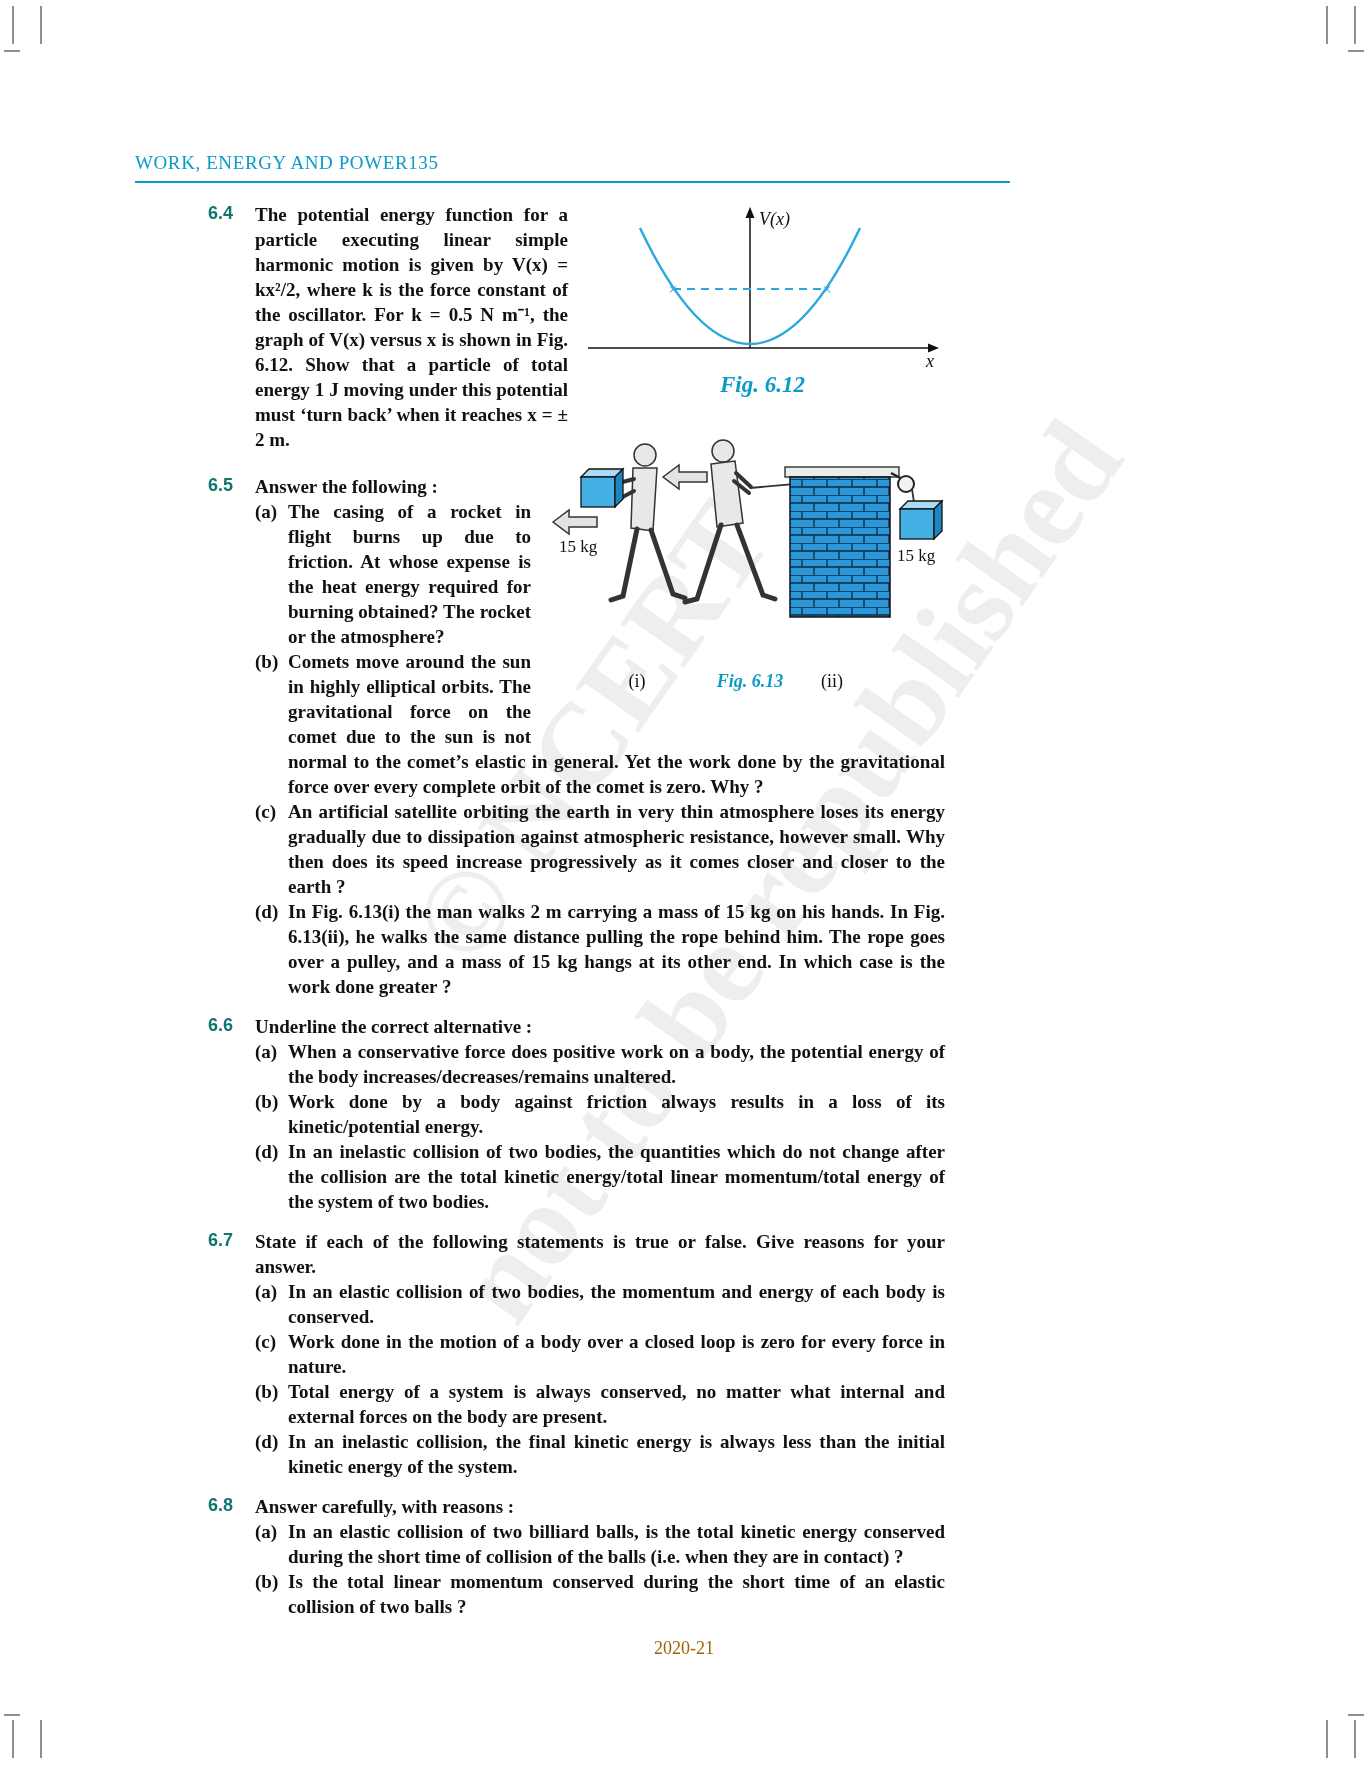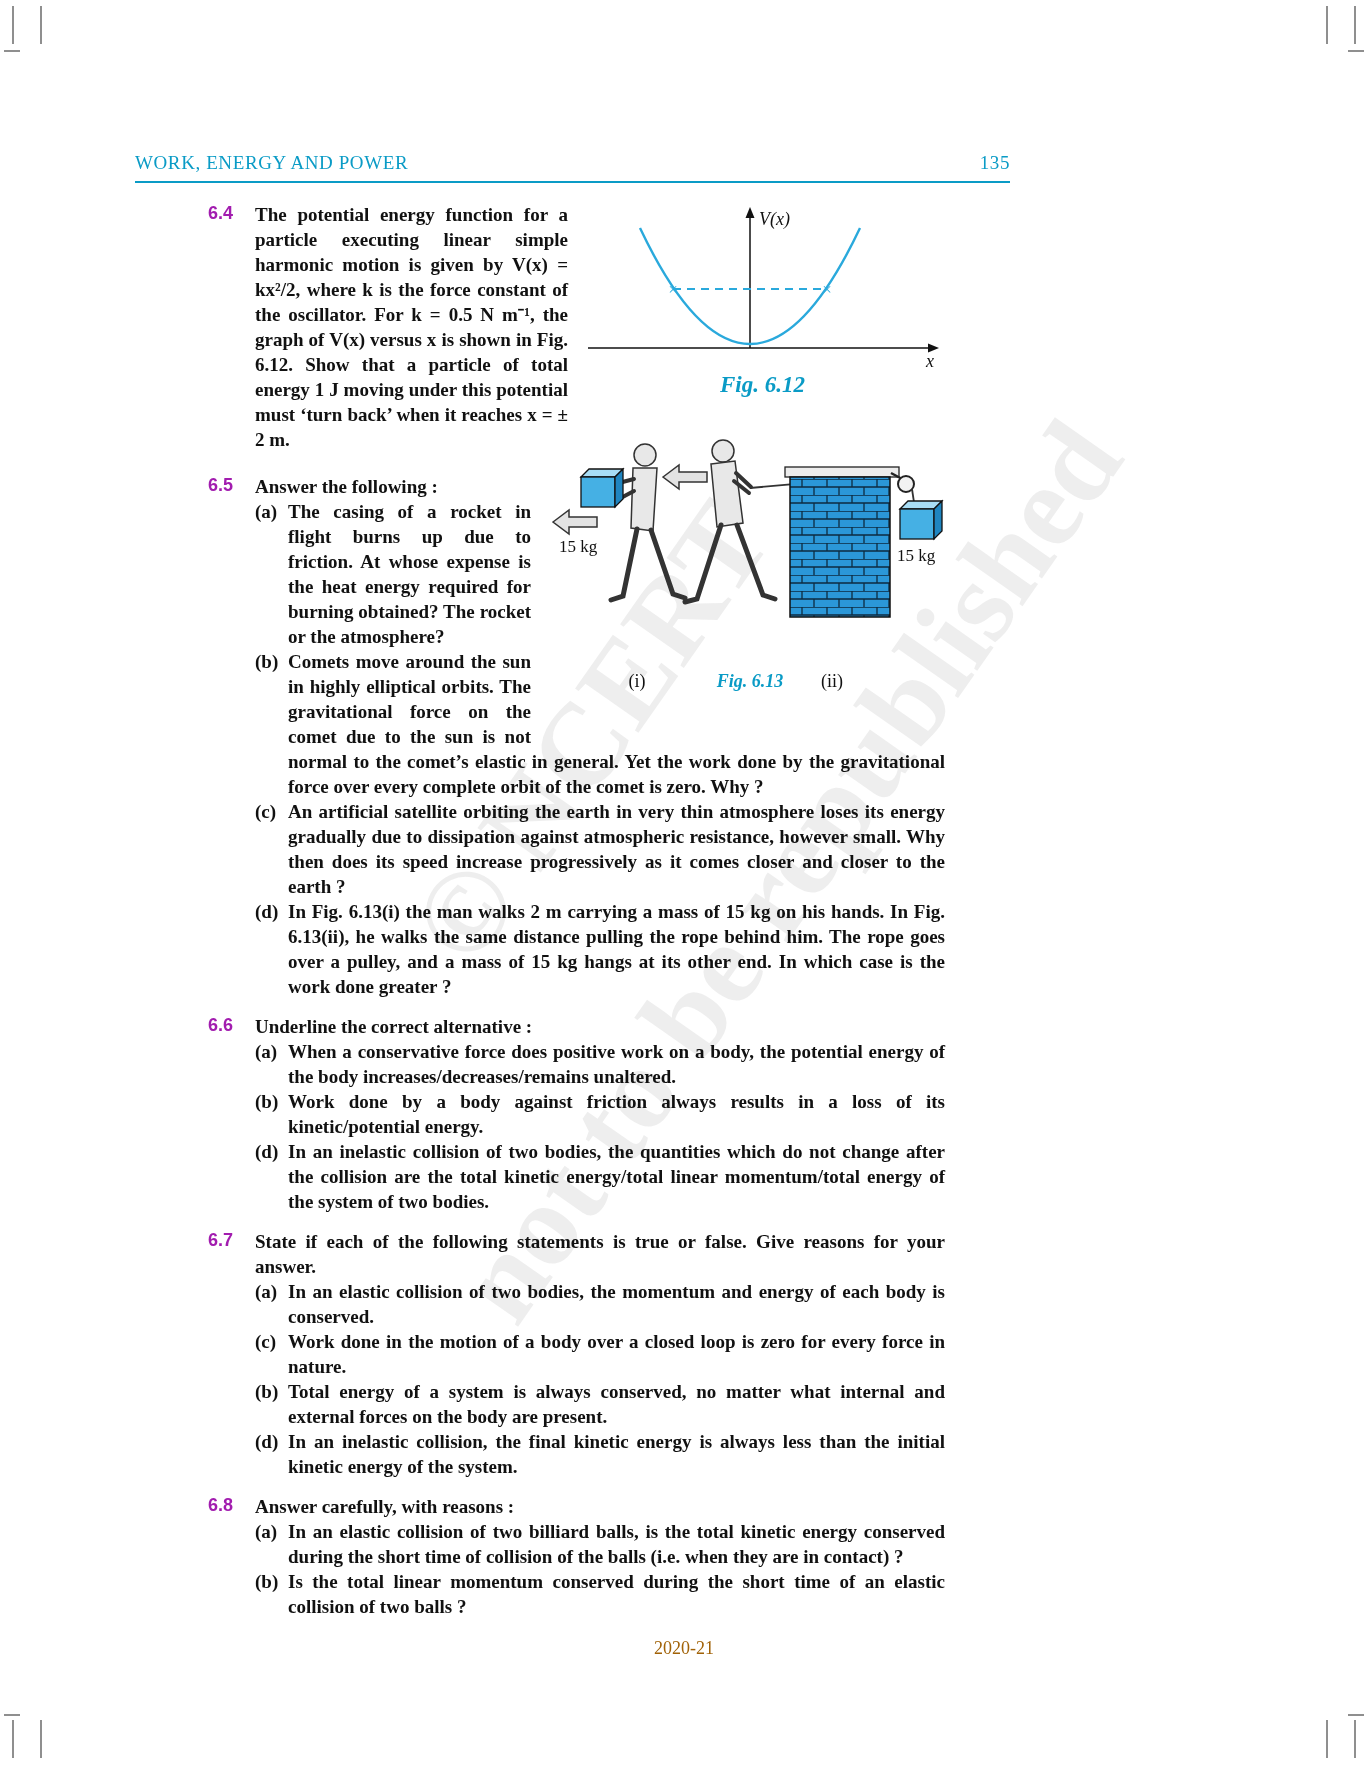--- a/index.html
+++ b/index.html
@@ -17,32 +17,32 @@
   .watermark {
     position:absolute; left:140px; top:560px; width:1100px;
     transform:rotate(-55deg); transform-origin:center;
     font-weight:bold; font-size:118px; line-height:2.05;
     color:rgba(70,70,70,0.09); white-space:nowrap; text-align:center;
     pointer-events:none; z-index:0;
   }
 
   .header {
     position:absolute; top:152px; left:135px; width:875px;
-    display:flex; justify-content:space-between; align-items:flex-end;
+    display:flex; justify-content:flex-start; align-items:flex-end;
     border-bottom:2px solid #0a9bc6; padding-bottom:7px;
     font-size:19px; letter-spacing:0.6px; color:#0a9bc6; z-index:1;
   }
 
   .content { position:absolute; top:202px; left:135px; width:810px; z-index:1; }
 
   .question { position:relative; display:flow-root; padding-left:120px; margin-bottom:15px; }
   .qnum {
     position:absolute; left:73px; top:1px;
     font-family:"Liberation Sans", sans-serif; font-weight:bold;
-    font-size:18px; color:#a21caf;
+    font-size:18px; color:#0f766e;
   }
   .qbody { font-size:19px; line-height:25px; text-align:justify; }
   .qbody p { margin:0;font-weight:bold; }
   .part { padding-left:33px; text-indent:-33px; }
   .plabel { display:inline-block; width:33px; text-indent:0; }
 
   .fig612 { float:right; width:365px; margin:0 0 0 12px; padding-bottom:62px; }
   .fig613 { float:right; width:400px; margin:-43px 0 0 14px; padding-bottom:28px; }
   figure svg { display:block; }
   .figcap {

